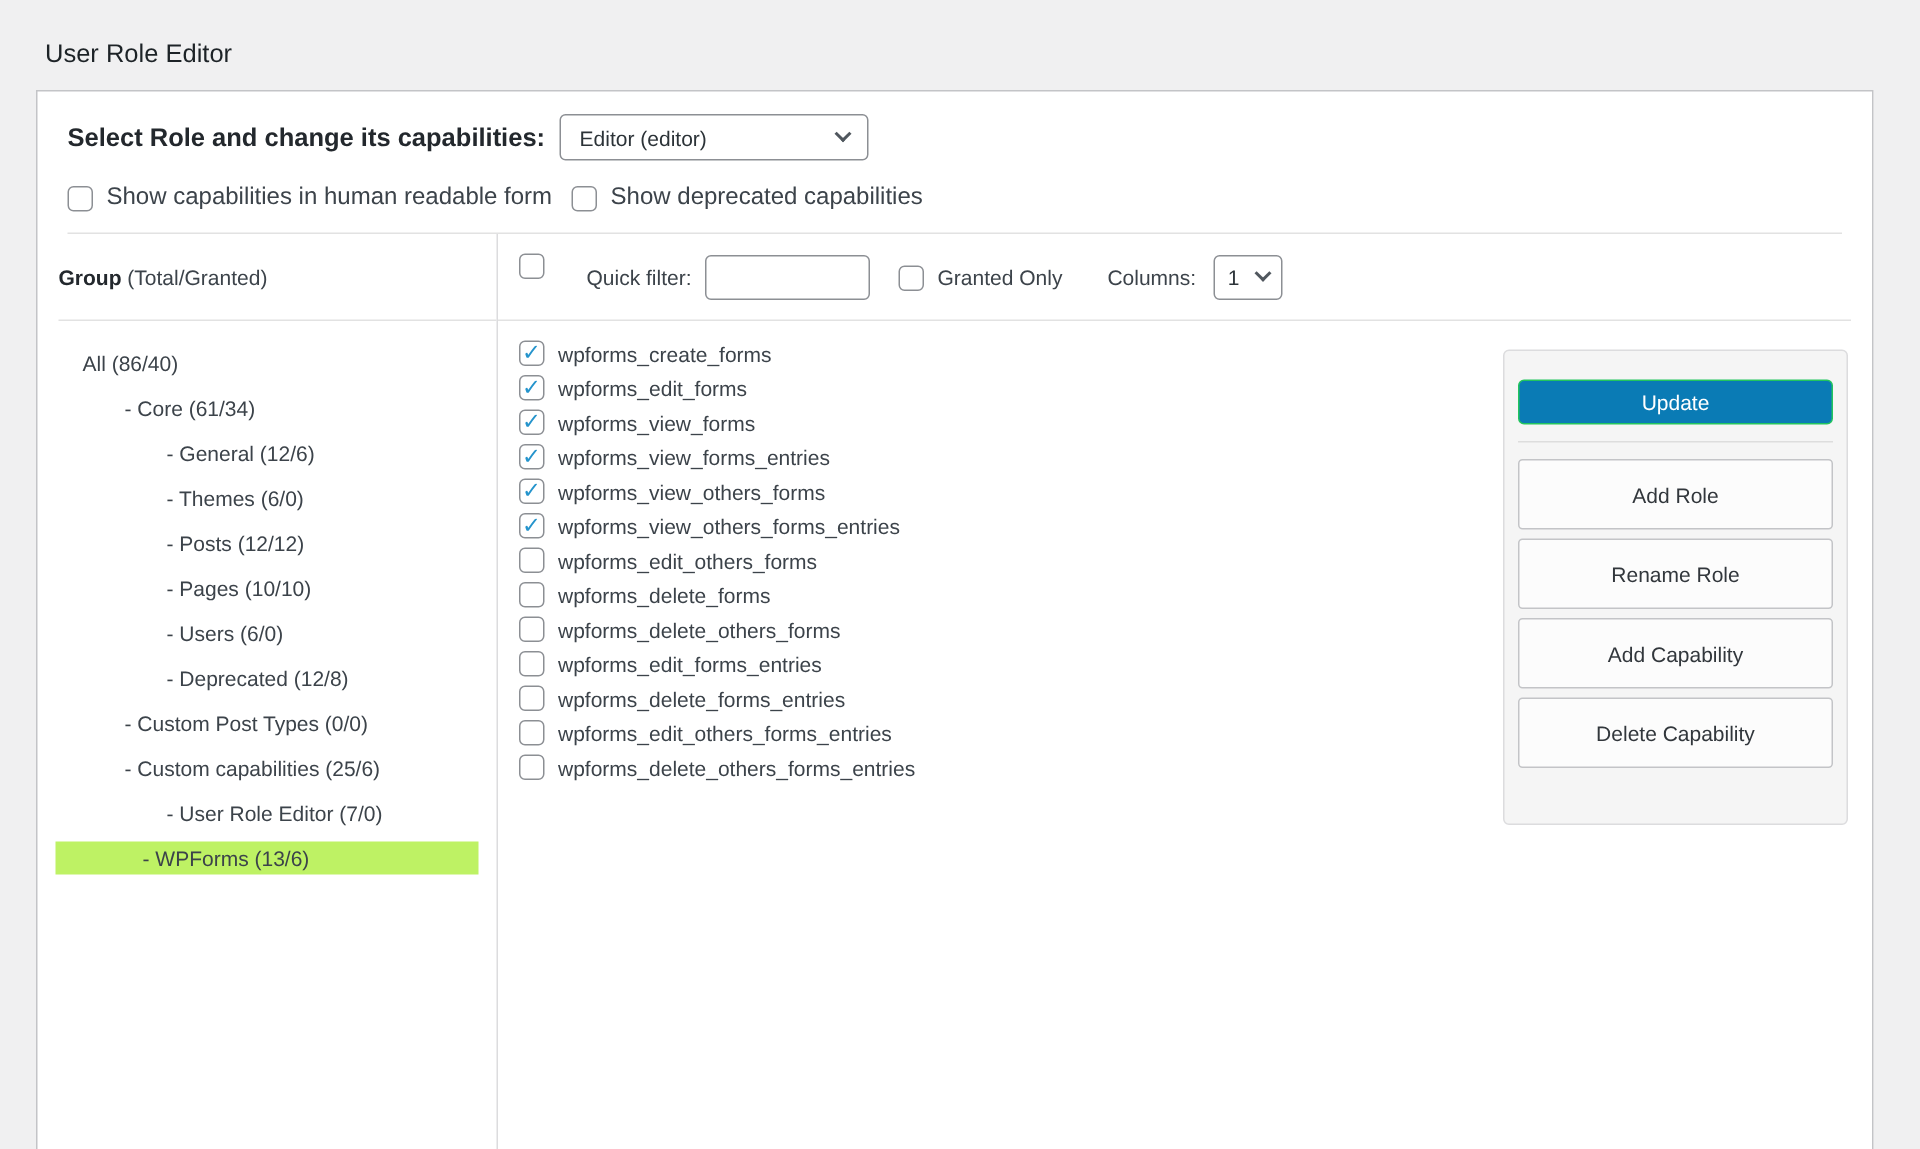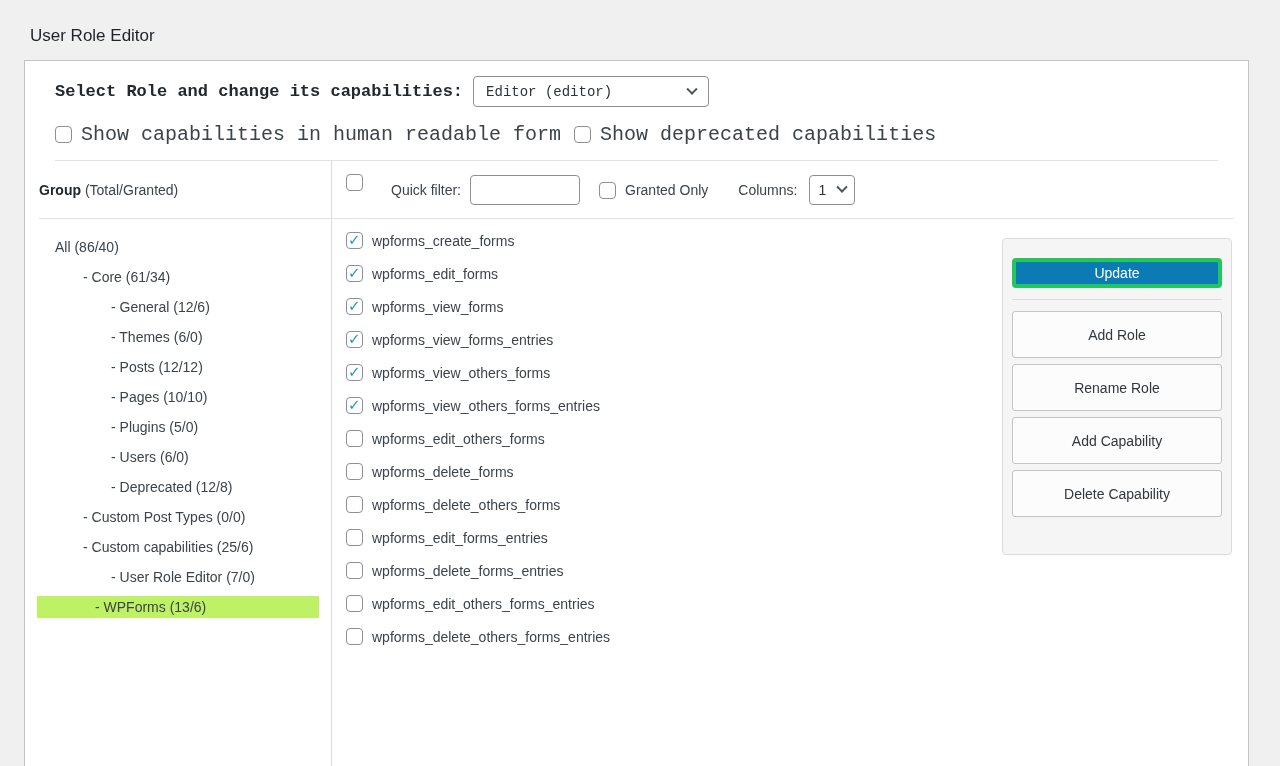--- a/index.html
+++ b/index.html
@@ -21,24 +21,23 @@
   }
   .panel {
     position: absolute;
     left: 24px; top: 60px;
     width: 1225px; height: 720px;
     background: #ffffff;
     border: 1px solid #c3c4c7;
   }
   
   .top-section {
-    margin: 0 30px;
+    margin: 0 20px;
     padding-top: 15px;
     border-bottom: 1px solid #e2e2e2;
-    font-family: Liberation Mono, monospace;
   }
   .role-row {
     display: flex;
     align-items: center;
     margin-bottom: 16px;
   }
   .role-label {
     font-size: 17px;
     font-weight: 700;
     color: #23282d;
@@ -49,34 +48,34 @@
     border: 1px solid #8c8f94;
     border-radius: 4px;
     background: #fff;
     display: flex;
     align-items: center;
     font-size: 14px;
     color: #2c3338;
     padding: 0 12px;
     cursor: pointer;
   }
-  .role-select { width: 236px; align-items: center; }
+  .role-select { width: 206px; align-items: center; }
   .select-box .select-value { flex: 1; }
   .chevron {
     width: 8px; height: 8px;
     border-right: 2px solid #50575e;
     border-bottom: 2px solid #50575e;
     transform: rotate(45deg) translate(-2px, -2px);
     flex: none;
   }
   .toggles-row {
     display: flex;
     align-items: center;
     padding-bottom: 14px;
-    font-size: 20px;
+    font-size: 16px;
   }
   .toggles-row .cb-label { margin-left: 9px; }
   .toggles-row .gap { width: 13px; }
   .checkbox {
     width: 17px; height: 17px;
     flex: none;
     border: 1px solid #8c8f94;
     border-radius: 4px;
     background: #fff;
     position: relative;
@@ -156,21 +155,21 @@
   .caps-area {
     flex: 1;
     display: flex;
     align-items: flex-start;
     padding-top: 13px;
   }
   .caps-list {
     margin-left: 14px;
     display: flex;
     flex-direction: column;
-    gap: 16px;
+    gap: 6px;
   }
   .cap-row {
     display: flex;
     align-items: center;
     height: 17px;
     font-size: 14px;
   }
   .cap-row .cap-label { margin-left: 9px; white-space: nowrap; }
   .side-panel {
     margin-left: auto;
@@ -186,21 +185,21 @@
     display: block;
     width: 100%;
     font-family: inherit;
     font-size: 14px;
     border-radius: 4px;
     cursor: pointer;
   }
   .btn-update {
     height: 30px;
     background: #0a7bb5;
-    border: 4px solid #22c55e;
+    border: 1px solid #22c55e;
     color: #ffffff;
   }
   .side-divider {
     border: none;
     border-top: 1px solid #dddddd;
     margin: 11px 0;
   }
   .btn-secondary {
     height: 47px;
     background: #fcfcfc;
@@ -249,21 +248,20 @@
           <div class="tree-item level-1">- Core (61/34)</div>
 
           <div class="tree-item level-2">- General (12/6)</div>
 
           <div class="tree-item level-2">- Themes (6/0)</div>
 
           <div class="tree-item level-2">- Posts (12/12)</div>
 
           <div class="tree-item level-2">- Pages (10/10)</div>
 
-          <div class="tree-item level-2">- Plugins (5/0)</div>
 
           <div class="tree-item level-2">- Users (6/0)</div>
 
           <div class="tree-item level-2">- Deprecated (12/8)</div>
 
           <div class="tree-item level-1">- Custom Post Types (0/0)</div>
 
           <div class="tree-item level-1">- Custom capabilities (25/6)</div>
 
           <div class="tree-item level-2">- User Role Editor (7/0)</div>

